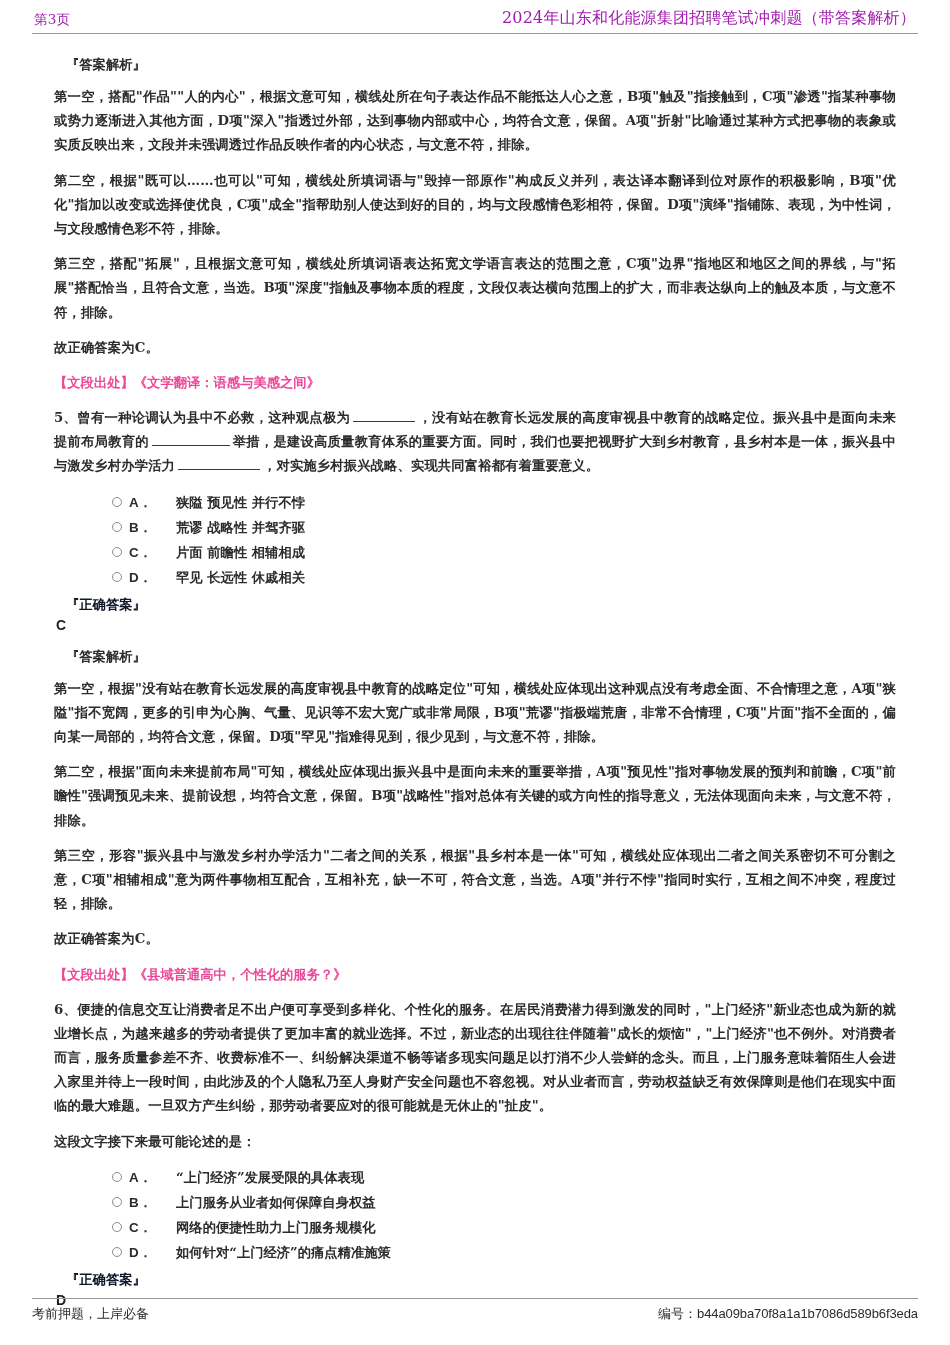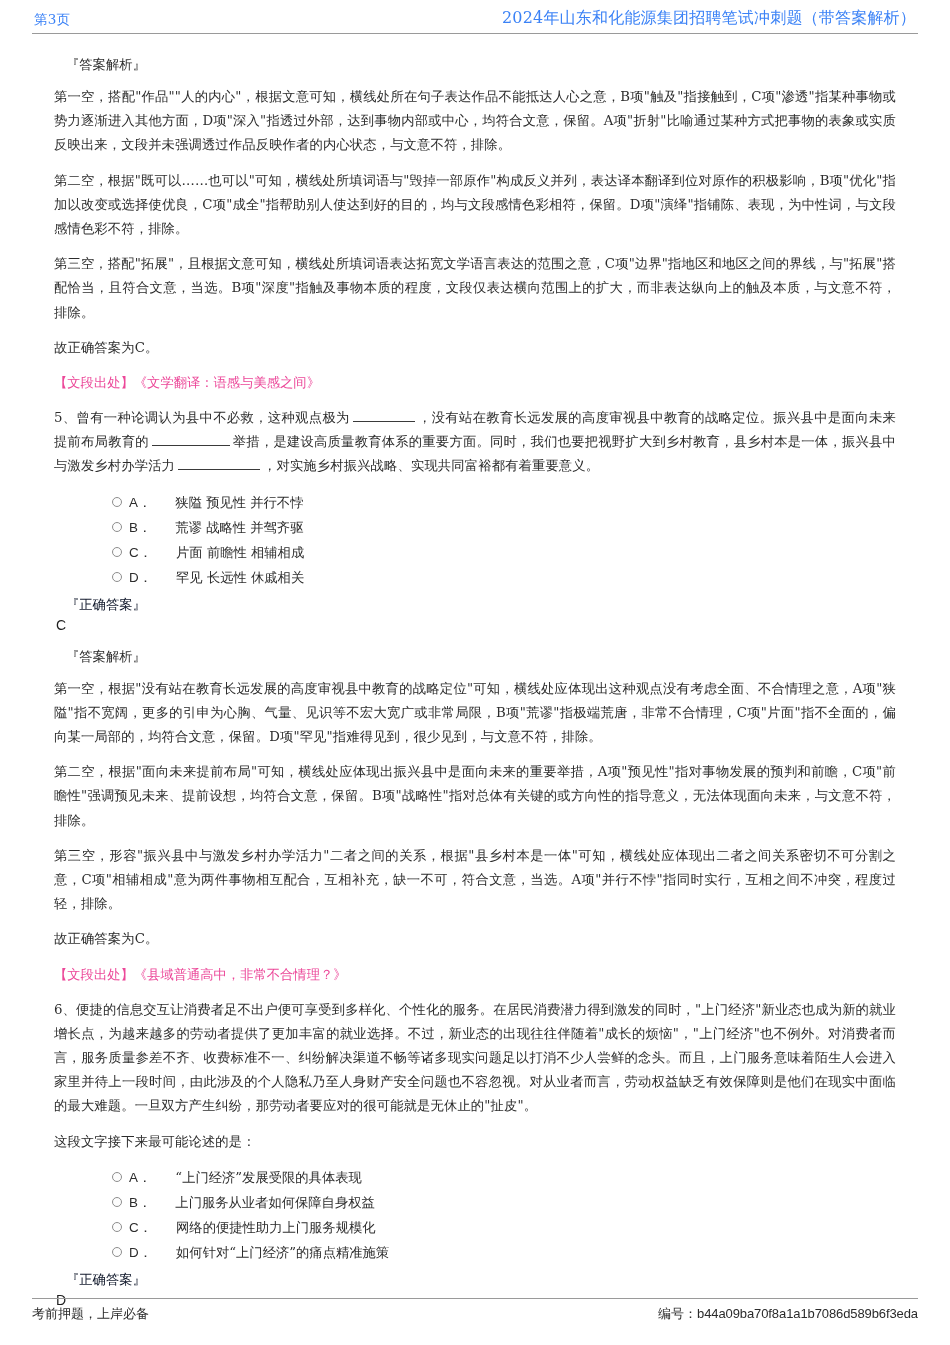--- a/index.html
+++ b/index.html
@@ -24,29 +24,30 @@
   }
 
   
   .header {
     display: flex;
     justify-content: space-between;
     align-items: flex-end;
     border-bottom: 1px solid #9a9a9a;
     padding: 8px 2px 4px 2px;
     font-size: 13.5px;
-    color: #3b82f6;
+    color: #a21caf;
     letter-spacing: 0.2px;
   }
   .header-left { white-space: nowrap; }
   .header-right { white-space: nowrap; font-size: 16px; }
 
   
   .content {
     padding: 14px 22px 0 22px;
+    font-weight: bold;
   }
   .para {
     font-size: 13.3px;
     line-height: 24.2px;
     text-align: justify;
     text-justify: inter-ideograph;
     margin: 0 0 11px 0;
     color: #2c2c2c;
     letter-spacing: 0.15px;
   }
@@ -198,21 +199,21 @@
     <div class="answer-value">C</div>
 
     <div class="section-label">『答案解析』</div>
 
     <p class="para">第一空，根据"没有站在教育长远发展的高度审视县中教育的战略定位"可知，横线处应体现出这种观点没有考虑全面、不合情理之意，A项"狭隘"指不宽阔，更多的引申为心胸、气量、见识等不宏大宽广或非常局限，B项"荒谬"指极端荒唐，非常不合情理，C项"片面"指不全面的，偏向某一局部的，均符合文意，保留。D项"罕见"指难得见到，很少见到，与文意不符，排除。</p>
     <p class="para">第二空，根据"面向未来提前布局"可知，横线处应体现出振兴县中是面向未来的重要举措，A项"预见性"指对事物发展的预判和前瞻，C项"前瞻性"强调预见未来、提前设想，均符合文意，保留。B项"战略性"指对总体有关键的或方向性的指导意义，无法体现面向未来，与文意不符，排除。</p>
     <p class="para">第三空，形容"振兴县中与激发乡村办学活力"二者之间的关系，根据"县乡村本是一体"可知，横线处应体现出二者之间关系密切不可分割之意，C项"相辅相成"意为两件事物相互配合，互相补充，缺一不可，符合文意，当选。A项"并行不悖"指同时实行，互相之间不冲突，程度过轻，排除。</p>
     <p class="para">故正确答案为C。</p>
 
     <div class="source-line">
-      <span>【文段出处】</span><span>《县域普通高中，非常不合情理？》</span>
+      <span>【文段出处】</span><span>《县域普通高中，个性化的服务？》</span>
     </div>
 
     <p class="para"><span>6、</span><span>便捷的信息交互让消费者足不出户便可享受到多样化、个性化的服务。在居民消费潜力得到激发的同时，"上门经济"新业态也成为新的就业增长点，为越来越多的劳动者提供了更加丰富的就业选择。不过，新业态的出现往往伴随着"成长的烦恼"，"上门经济"也不例外。对消费者而言，服务质量参差不齐、收费标准不一、纠纷解决渠道不畅等诸多现实问题足以打消不少人尝鲜的念头。而且，上门服务意味着陌生人会进入家里并待上一段时间，由此涉及的个人隐私乃至人身财产安全问题也不容忽视。对从业者而言，劳动权益缺乏有效保障则是他们在现实中面临的最大难题。一旦双方产生纠纷，那劳动者要应对的很可能就是无休止的"扯皮"。</span></p>
 
     <p class="para">这段文字接下来最可能论述的是：</p>
 
     <ul class="options">
       <li class="option-row">
         <span class="radio"></span>
         <span class="opt-letter">A．</span>

